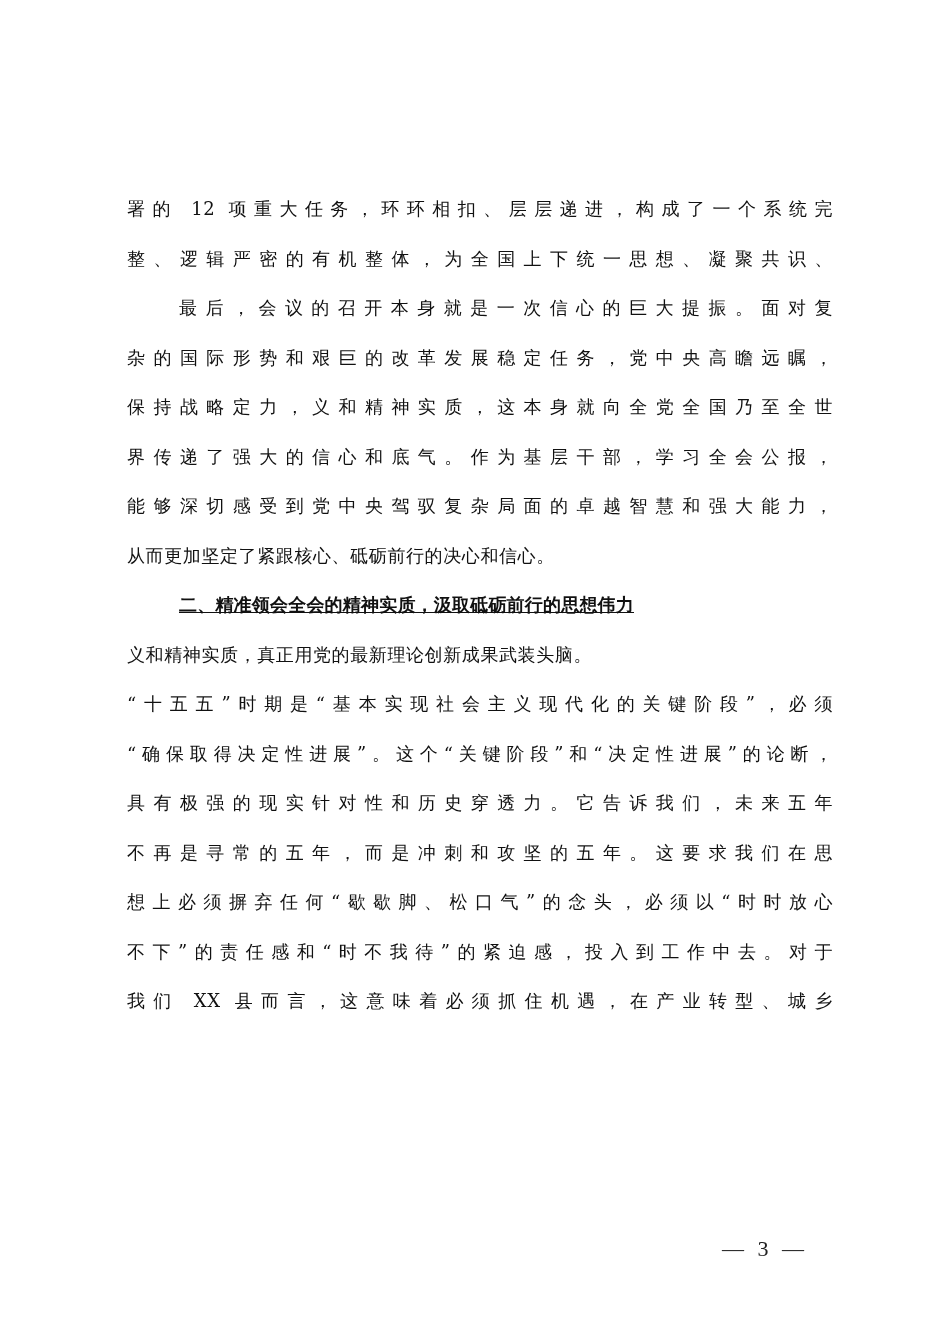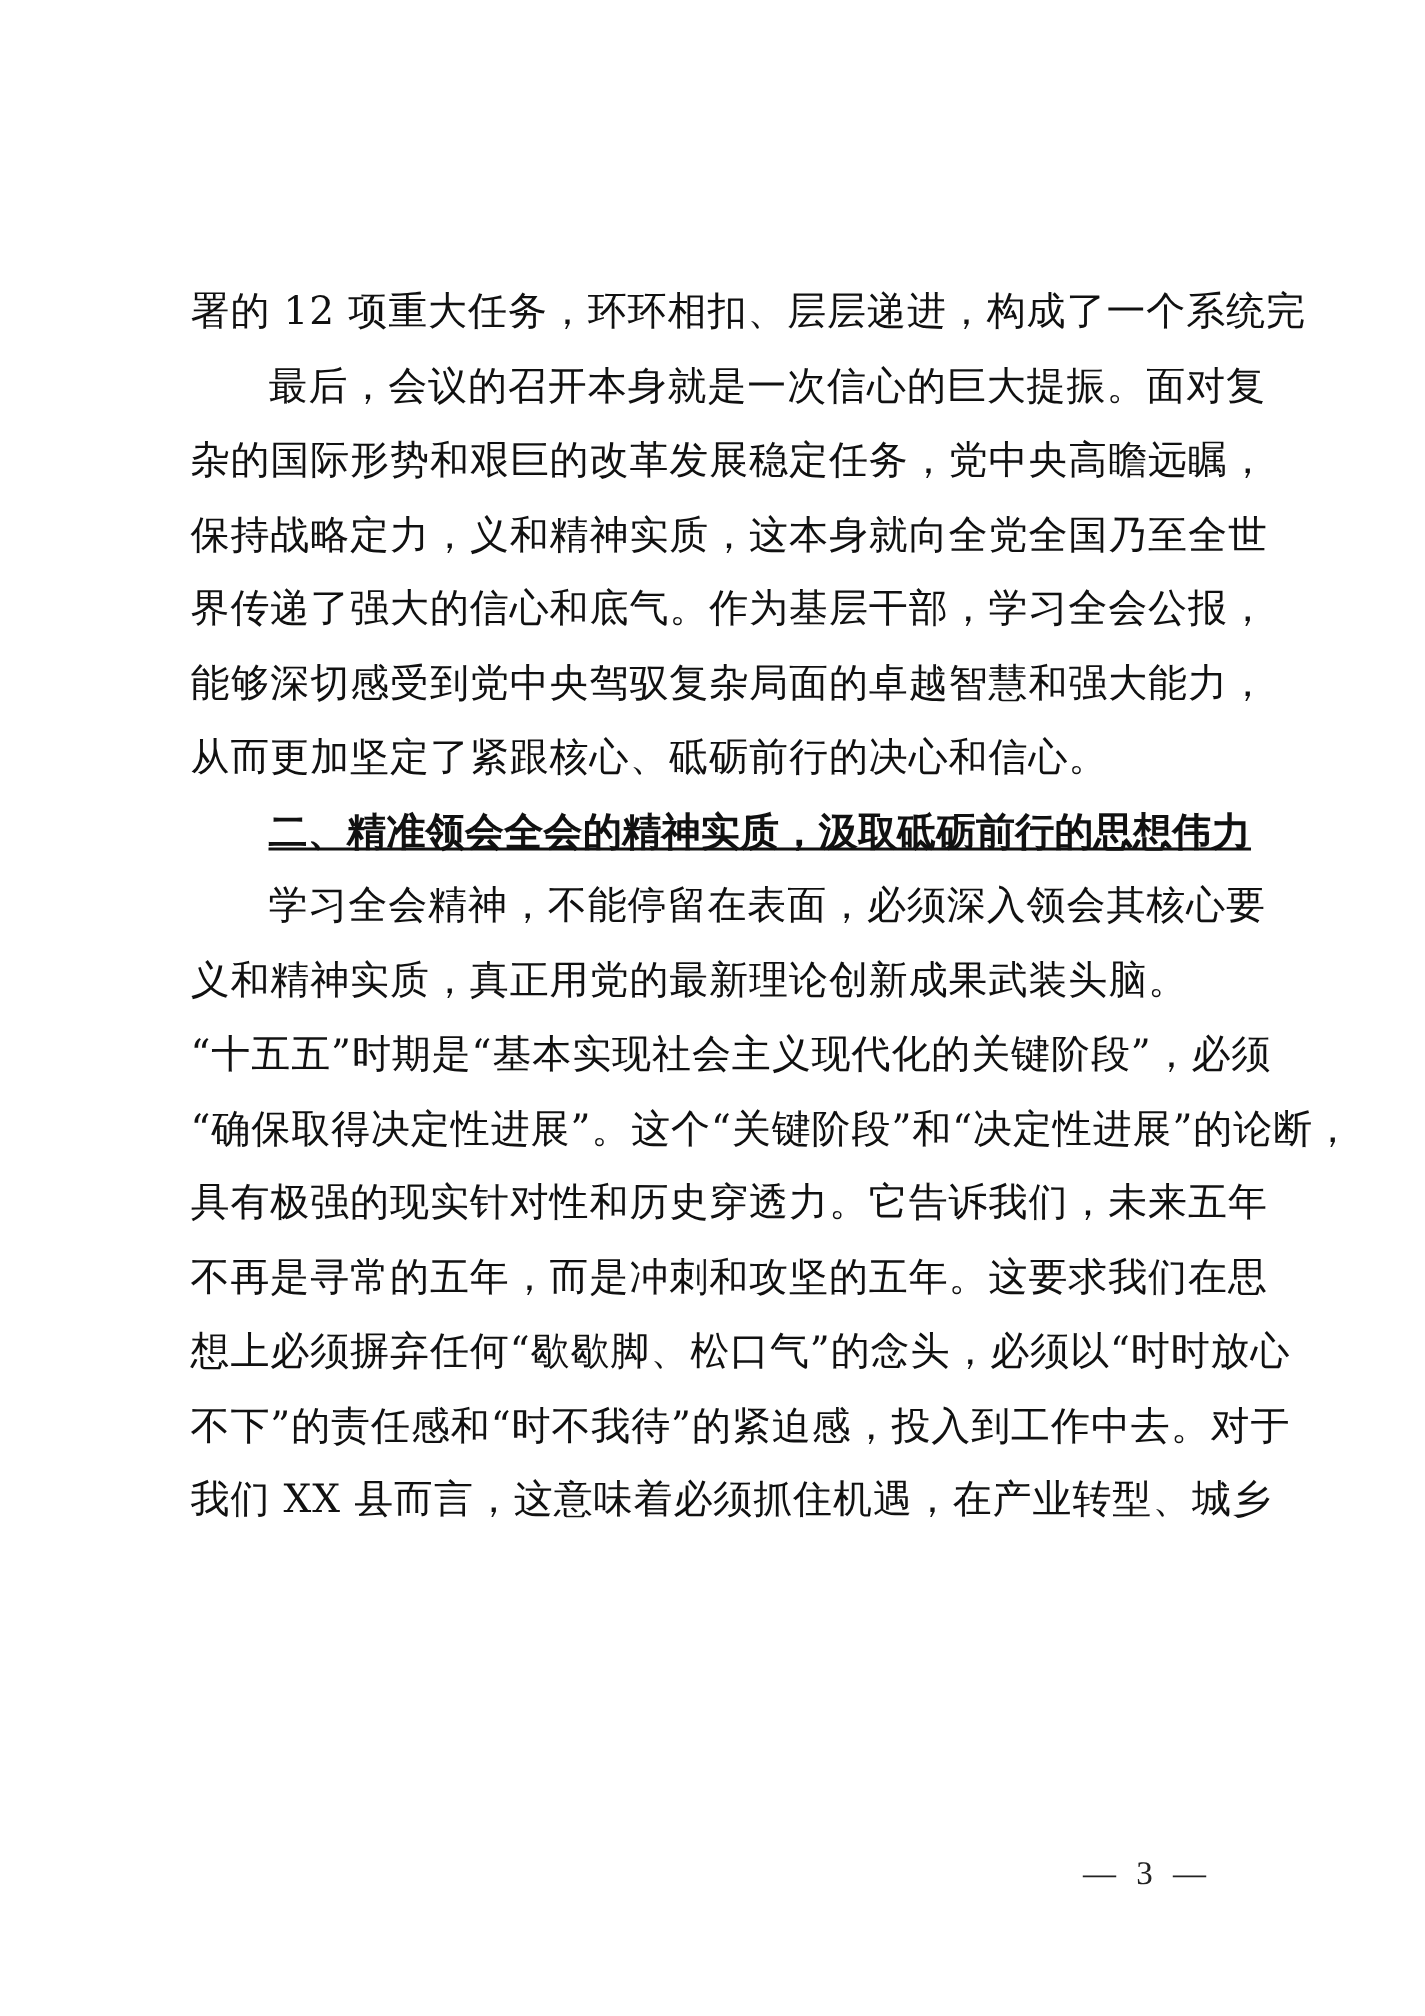--- a/index.html
+++ b/index.html
@@ -25,21 +25,21 @@
     }
     .content {
       position: absolute;
       left: 127px;
       top: 184px;
       width: 706px;
     }
     .line {
       height: 49.5px;
       line-height: 49.5px;
-      font-size: 26px;
+      font-size: 18px;
       white-space: nowrap;
       letter-spacing: 0.6px;
       text-align: justify;
       text-align-last: justify;
     }
     .line.last {
       text-align-last: left;
     }
     .line.indent {
       padding-left: 52px;
@@ -60,31 +60,31 @@
       letter-spacing: 4px;
     }
   </style>
 </head>
 <body>
 
 <div class="page">
   <div class="content">
 
     <div class="line">署的 12 项重大任务，环环相扣、层层递进，构成了一个系统完</div>
+    <div class="line">整、逻辑严密的有机整体，为全国上下统一思想、凝聚共识、</div>
 
     <div class="line indent">最后，会议的召开本身就是一次信心的巨大提振。面对复</div>
     <div class="line">杂的国际形势和艰巨的改革发展稳定任务，党中央高瞻远瞩，</div>
     <div class="line">保持战略定力，义和精神实质，这本身就向全党全国乃至全世</div>
     <div class="line">界传递了强大的信心和底气。作为基层干部，学习全会公报，</div>
     <div class="line">能够深切感受到党中央驾驭复杂局面的卓越智慧和强大能力，</div>
     <div class="line last">从而更加坚定了紧跟核心、砥砺前行的决心和信心。</div>
 
     <div class="line indent heading last">二、精准领会全会的精神实质，汲取砥砺前行的思想伟力</div>
 
-    <div class="line indent">学习全会精神，不能停留在表面，必须深入领会其核心要</div>
     <div class="line last">义和精神实质，真正用党的最新理论创新成果武装头脑。</div>
 
     <div class="line">“十五五”时期是“基本实现社会主义现代化的关键阶段”，必须</div>
     <div class="line">“确保取得决定性进展”。这个“关键阶段”和“决定性进展”的论断，</div>
     <div class="line">具有极强的现实针对性和历史穿透力。它告诉我们，未来五年</div>
     <div class="line">不再是寻常的五年，而是冲刺和攻坚的五年。这要求我们在思</div>
     <div class="line">想上必须摒弃任何“歇歇脚、松口气”的念头，必须以“时时放心</div>
     <div class="line">不下”的责任感和“时不我待”的紧迫感，投入到工作中去。对于</div>
     <div class="line">我们 XX 县而言，这意味着必须抓住机遇，在产业转型、城乡</div>
 

